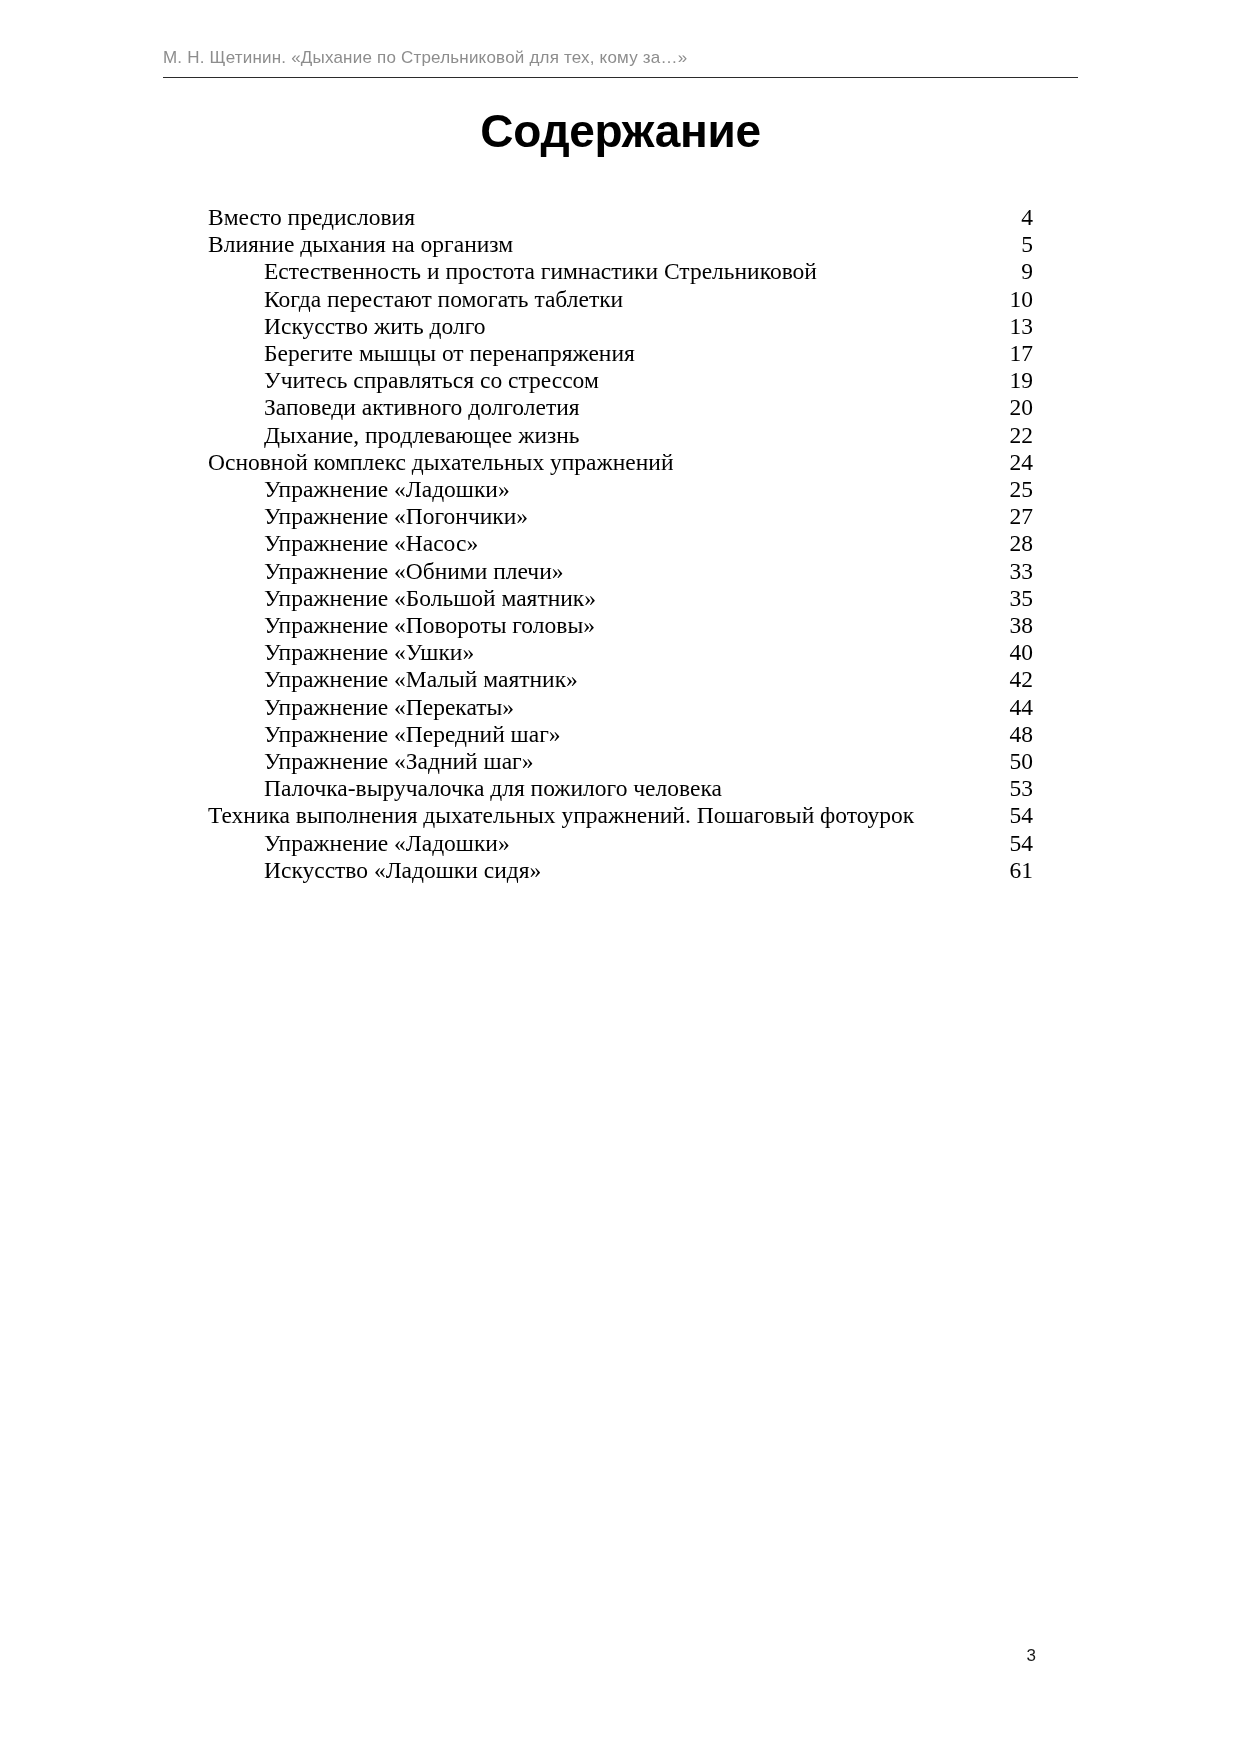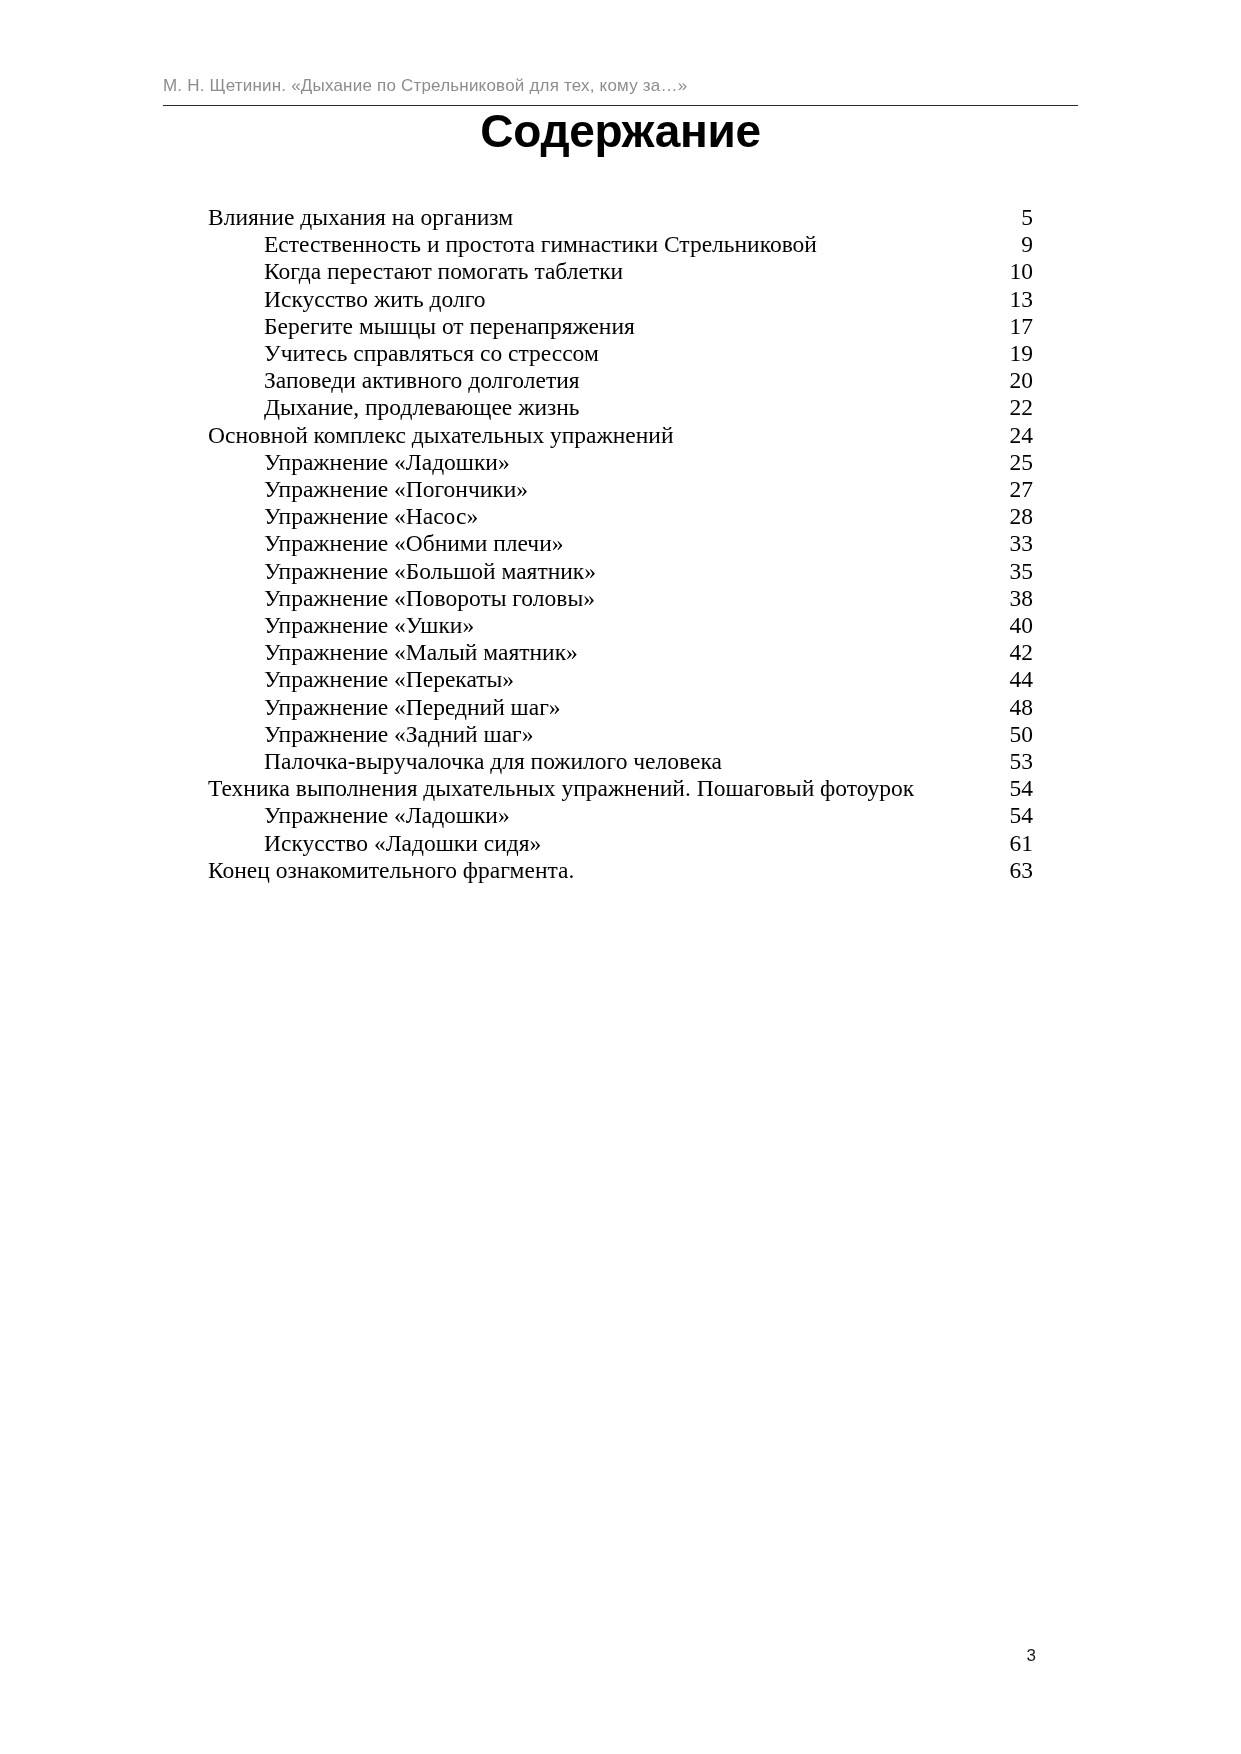--- a/index.html
+++ b/index.html
@@ -21,21 +21,20 @@
     overflow: hidden;
   }
 
   
   .running-head {
     position: absolute;
     left: 163px;
     top: 48px;
     width: 915px;
     box-sizing: border-box;
-    margin-top: 28px;
   }
   .running-head-text {
     font-family: "Liberation Sans", "DejaVu Sans", sans-serif;
     font-size: 17px;
     letter-spacing: 0.2px;
     color: #8d8d8d;
     white-space: nowrap;
     padding-bottom: 9px;
     display: block;
   }
@@ -110,20 +109,24 @@
 
   <div class="running-head">
     <span class="running-head-text">М.  Н.  Щетинин.  «Дыхание по Стрельниковой для тех, кому за…»</span>
     <div class="running-head-rule"></div>
   </div>
 
   <div class="doc-title">Содержание</div>
 
   <div class="toc" id="toc-list">
       <div class="toc-row lvl-1">
+        <span class="toc-label">Вместо предисловия</span>
+        <span class="toc-page">4</span>
+      </div>
+      <div class="toc-row lvl-1">
         <span class="toc-label">Влияние дыхания на организм</span>
         <span class="toc-page">5</span>
       </div>
       <div class="toc-row lvl-2">
         <span class="toc-label">Естественность и простота гимнастики Стрельниковой</span>
         <span class="toc-page">9</span>
       </div>
       <div class="toc-row lvl-2">
         <span class="toc-label">Когда перестают помогать таблетки</span>
         <span class="toc-page">10</span>
@@ -205,21 +208,17 @@
         <span class="toc-page">54</span>
       </div>
       <div class="toc-row lvl-2">
         <span class="toc-label">Упражнение «Ладошки»</span>
         <span class="toc-page">54</span>
       </div>
       <div class="toc-row lvl-2">
         <span class="toc-label">Искусство «Ладошки сидя»</span>
         <span class="toc-page">61</span>
       </div>
-      <div class="toc-row lvl-1">
-        <span class="toc-label">Конец ознакомительного фрагмента.</span>
-        <span class="toc-page">63</span>
-      </div>
     </div>
 
   <div class="folio">3</div>
 
 </div>
 
 </body></html>

